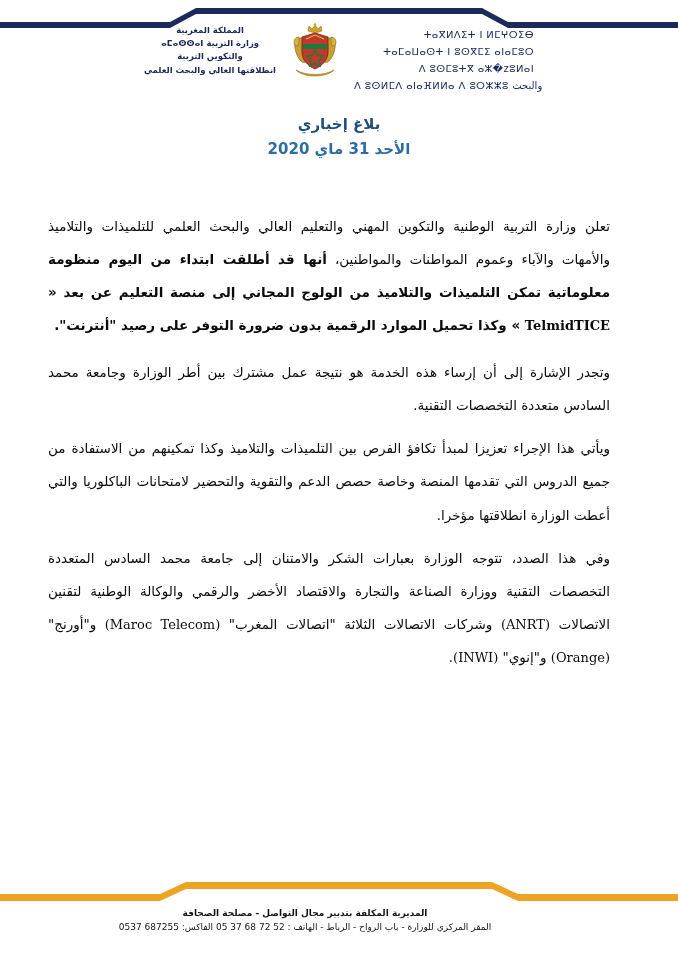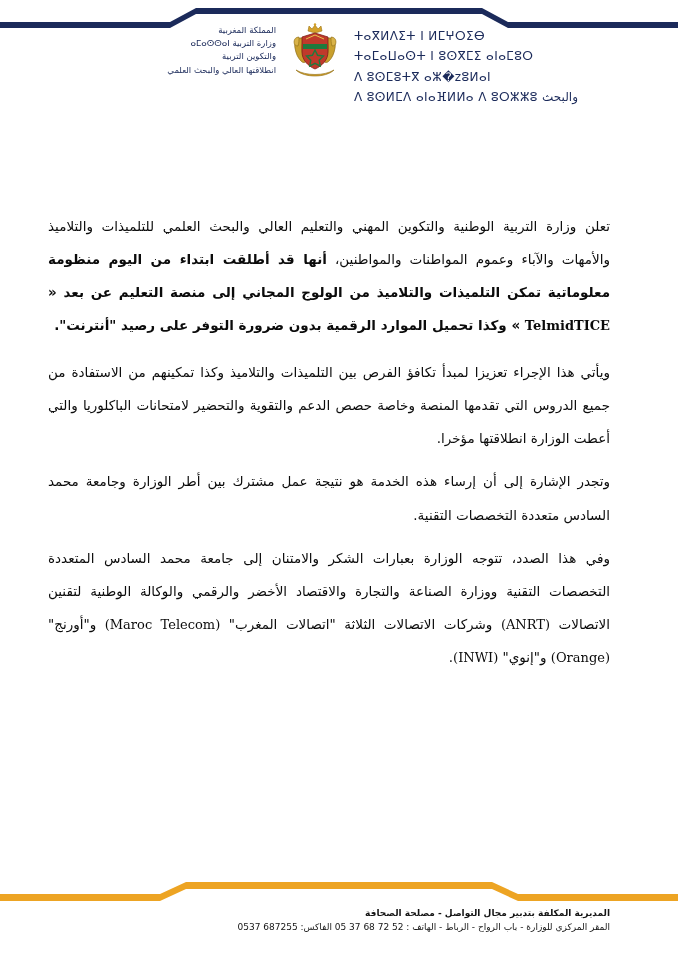--- a/index.html
+++ b/index.html
@@ -45,33 +45,35 @@
     width: 678px;
     height: 72px;
     display: flex;
     flex-direction: row-reverse;
     align-items: flex-start;
     justify-content: center;
     gap: 12px;
   }
   .header-ar {
     direction: rtl;
+    text-align: center;
     color: #1b2a5a;
     font-size: 8.5px;
     line-height: 1.55;
     width: 132px;
     padding-top: 2px;
     font-family: "DejaVu Sans", sans-serif;
+    font-weight: bold;
   }
   .header-ar div { white-space: nowrap; }
   .header-tif {
     direction: ltr;
-    text-align: left;
+    text-align: right;
     color: #1b2a5a;
-    font-size: 12px;
+    font-size: 10px;
     line-height: 1.7;
     width: 180px;
     padding-top: 4px;
     letter-spacing: .4px;
     font-family: "DejaVu Sans", sans-serif;
   }
   .header-tif div { white-space: nowrap; }
   .emblem {
     width: 54px;
     height: 62px;
@@ -127,20 +129,21 @@
     font-family: "DejaVu Serif", "Liberation Serif", serif;
     font-size: 13px;
   }
 
   
   .footer {
     position: absolute;
     top: 906px;
     left: 0;
     width: 610px;
+    text-align: center;
     direction: rtl;
     color: #141414;
     font-family: "DejaVu Sans", sans-serif;
   }
   .footer-line1 {
     font-size: 9px;
     line-height: 1.6;
     font-weight: bold;
   }
   .footer-line2 {
@@ -199,28 +202,32 @@
 
     <div class="header-tif">
       <div>ⵜⴰⴳⵍⴷⵉⵜ ⵏ ⵍⵎⵖⵔⵉⴱ</div>
       <div>ⵜⴰⵎⴰⵡⴰⵙⵜ ⵏ ⵓⵙⴳⵎⵉ ⴰⵏⴰⵎⵓⵔ</div>
       <div>ⴷ ⵓⵙⵎⵓⵜⴳ ⴰⵣ�zⵓⵍⴰⵏ</div>
       <div>ⴷ ⵓⵙⵍⵎⴷ ⴰⵏⴰⴼⵍⵍⴰ ⴷ ⵓⵔⵣⵣⵓ والبحث</div>
     </div>
 
   </div>
 
+  <div class="title-block">
+    <div class="doc-title">بلاغ إخباري</div>
+    <div class="doc-date">الأحد 31 ماي 2020</div>
+  </div>
 
   <div class="body-text">
 
     <p class="para p1"><span>تعلن وزارة التربية الوطنية والتكوين المهني والتعليم العالي والبحث العلمي للتلميذات والتلاميذ والأمهات والآباء وعموم المواطنات والمواطنين، </span><b><span>أنها قد أطلقت ابتداء من اليوم منظومة معلوماتية تمكن التلميذات والتلاميذ من الولوج المجاني إلى منصة التعليم عن بعد « </span><span class="latin">TelmidTICE</span><span> » وكذا تحميل الموارد الرقمية بدون ضرورة التوفر على رصيد "أنترنت".</span></b></p>
 
+    <p class="para">وتجدر الإشارة إلى أن إرساء هذه الخدمة هو نتيجة عمل مشترك بين أطر الوزارة وجامعة محمد السادس متعددة التخصصات التقنية.</p>
+
     <p class="para">ويأتي هذا الإجراء تعزيزا لمبدأ تكافؤ الفرص بين التلميذات والتلاميذ وكذا تمكينهم من الاستفادة من جميع الدروس التي تقدمها المنصة وخاصة حصص الدعم والتقوية والتحضير لامتحانات الباكلوريا والتي أعطت الوزارة انطلاقتها مؤخرا.</p>
-
-    <p class="para">وتجدر الإشارة إلى أن إرساء هذه الخدمة هو نتيجة عمل مشترك بين أطر الوزارة وجامعة محمد السادس متعددة التخصصات التقنية.</p>
 
     <p class="para"><span>وفي هذا الصدد، تتوجه الوزارة بعبارات الشكر والامتنان إلى جامعة محمد السادس المتعددة التخصصات التقنية ووزارة الصناعة والتجارة والاقتصاد الأخضر والرقمي والوكالة الوطنية لتقنين الاتصالات </span><span class="latin">(ANRT)</span><span> وشركات الاتصالات الثلاثة "اتصالات المغرب" </span><span class="latin">(Maroc Telecom)</span><span> و"أورنج" </span><span class="latin">(Orange)</span><span> و"إنوي" </span><span class="latin">(INWI)</span><span>.</span></p>
 
   </div>
 
   <div class="bottom-band">
     <svg width="678" height="30" viewBox="0 0 678 30" xmlns="http://www.w3.org/2000/svg">
       <path d="M0,16 L160,16 L186,4 L492,4 L518,16 L678,16 L678,23 L518,23 L492,11 L186,11 L160,23 L0,23 Z" fill="#eda423"></path>
     </svg>
   </div>

